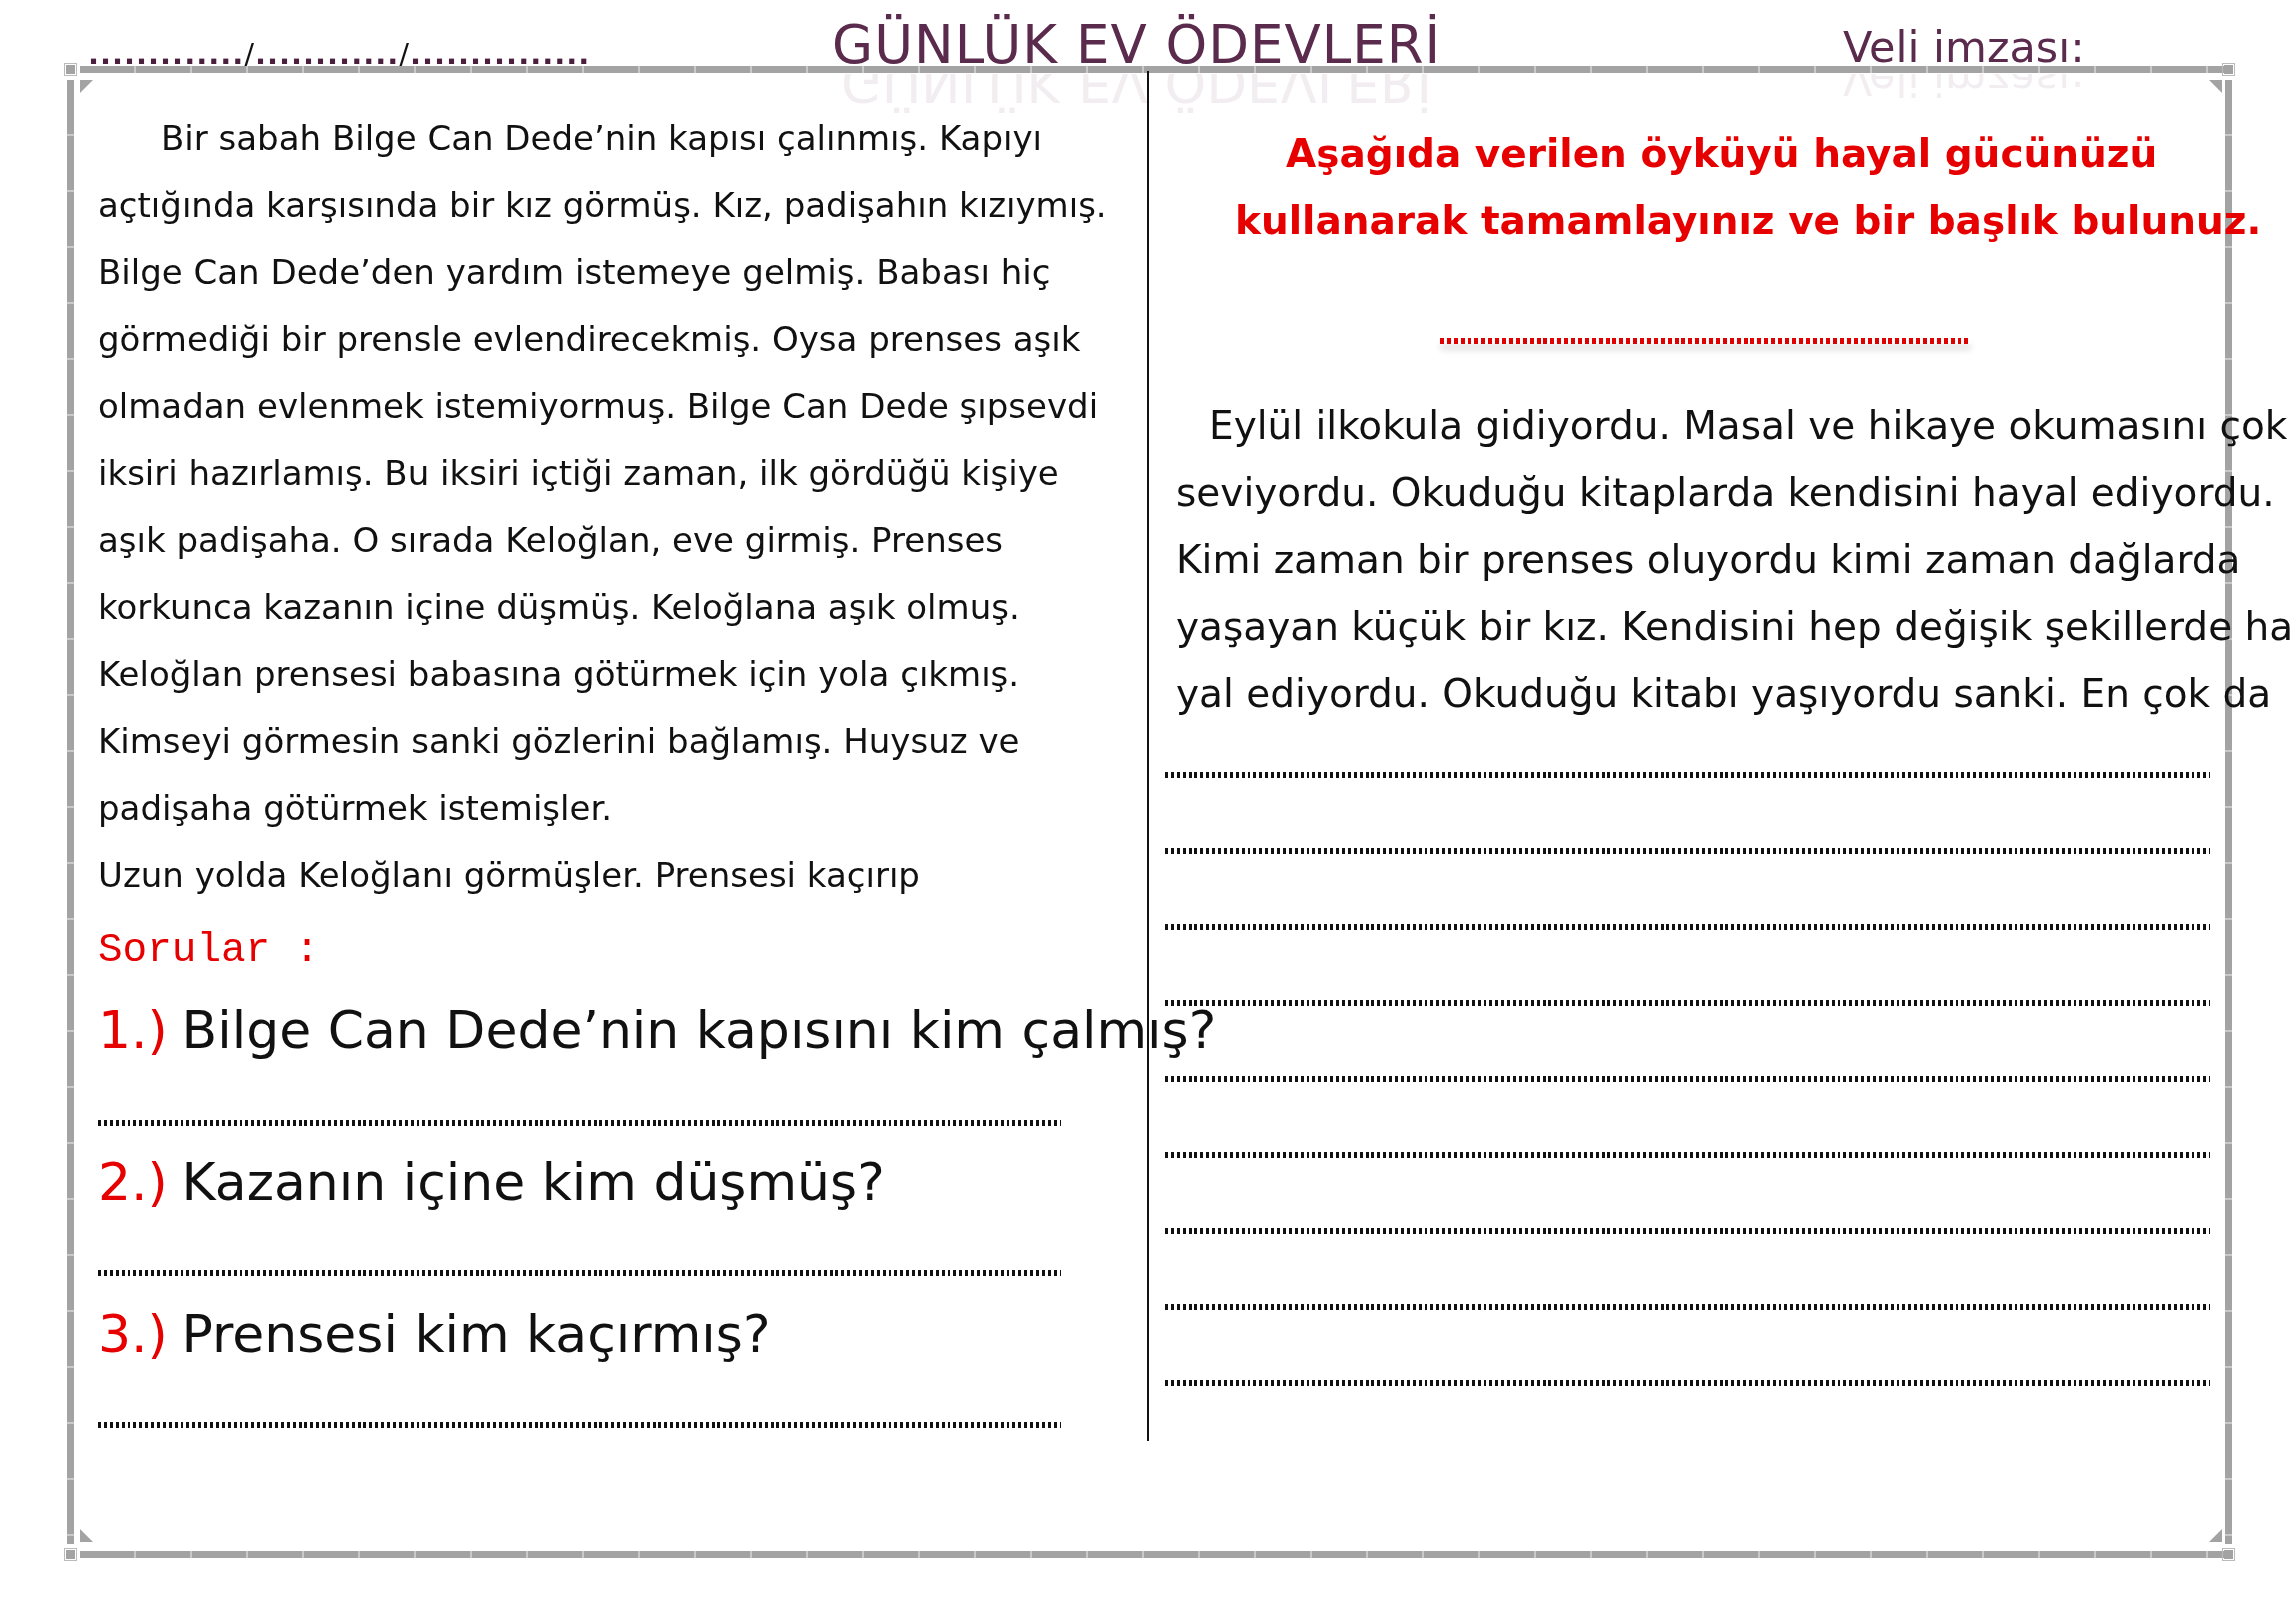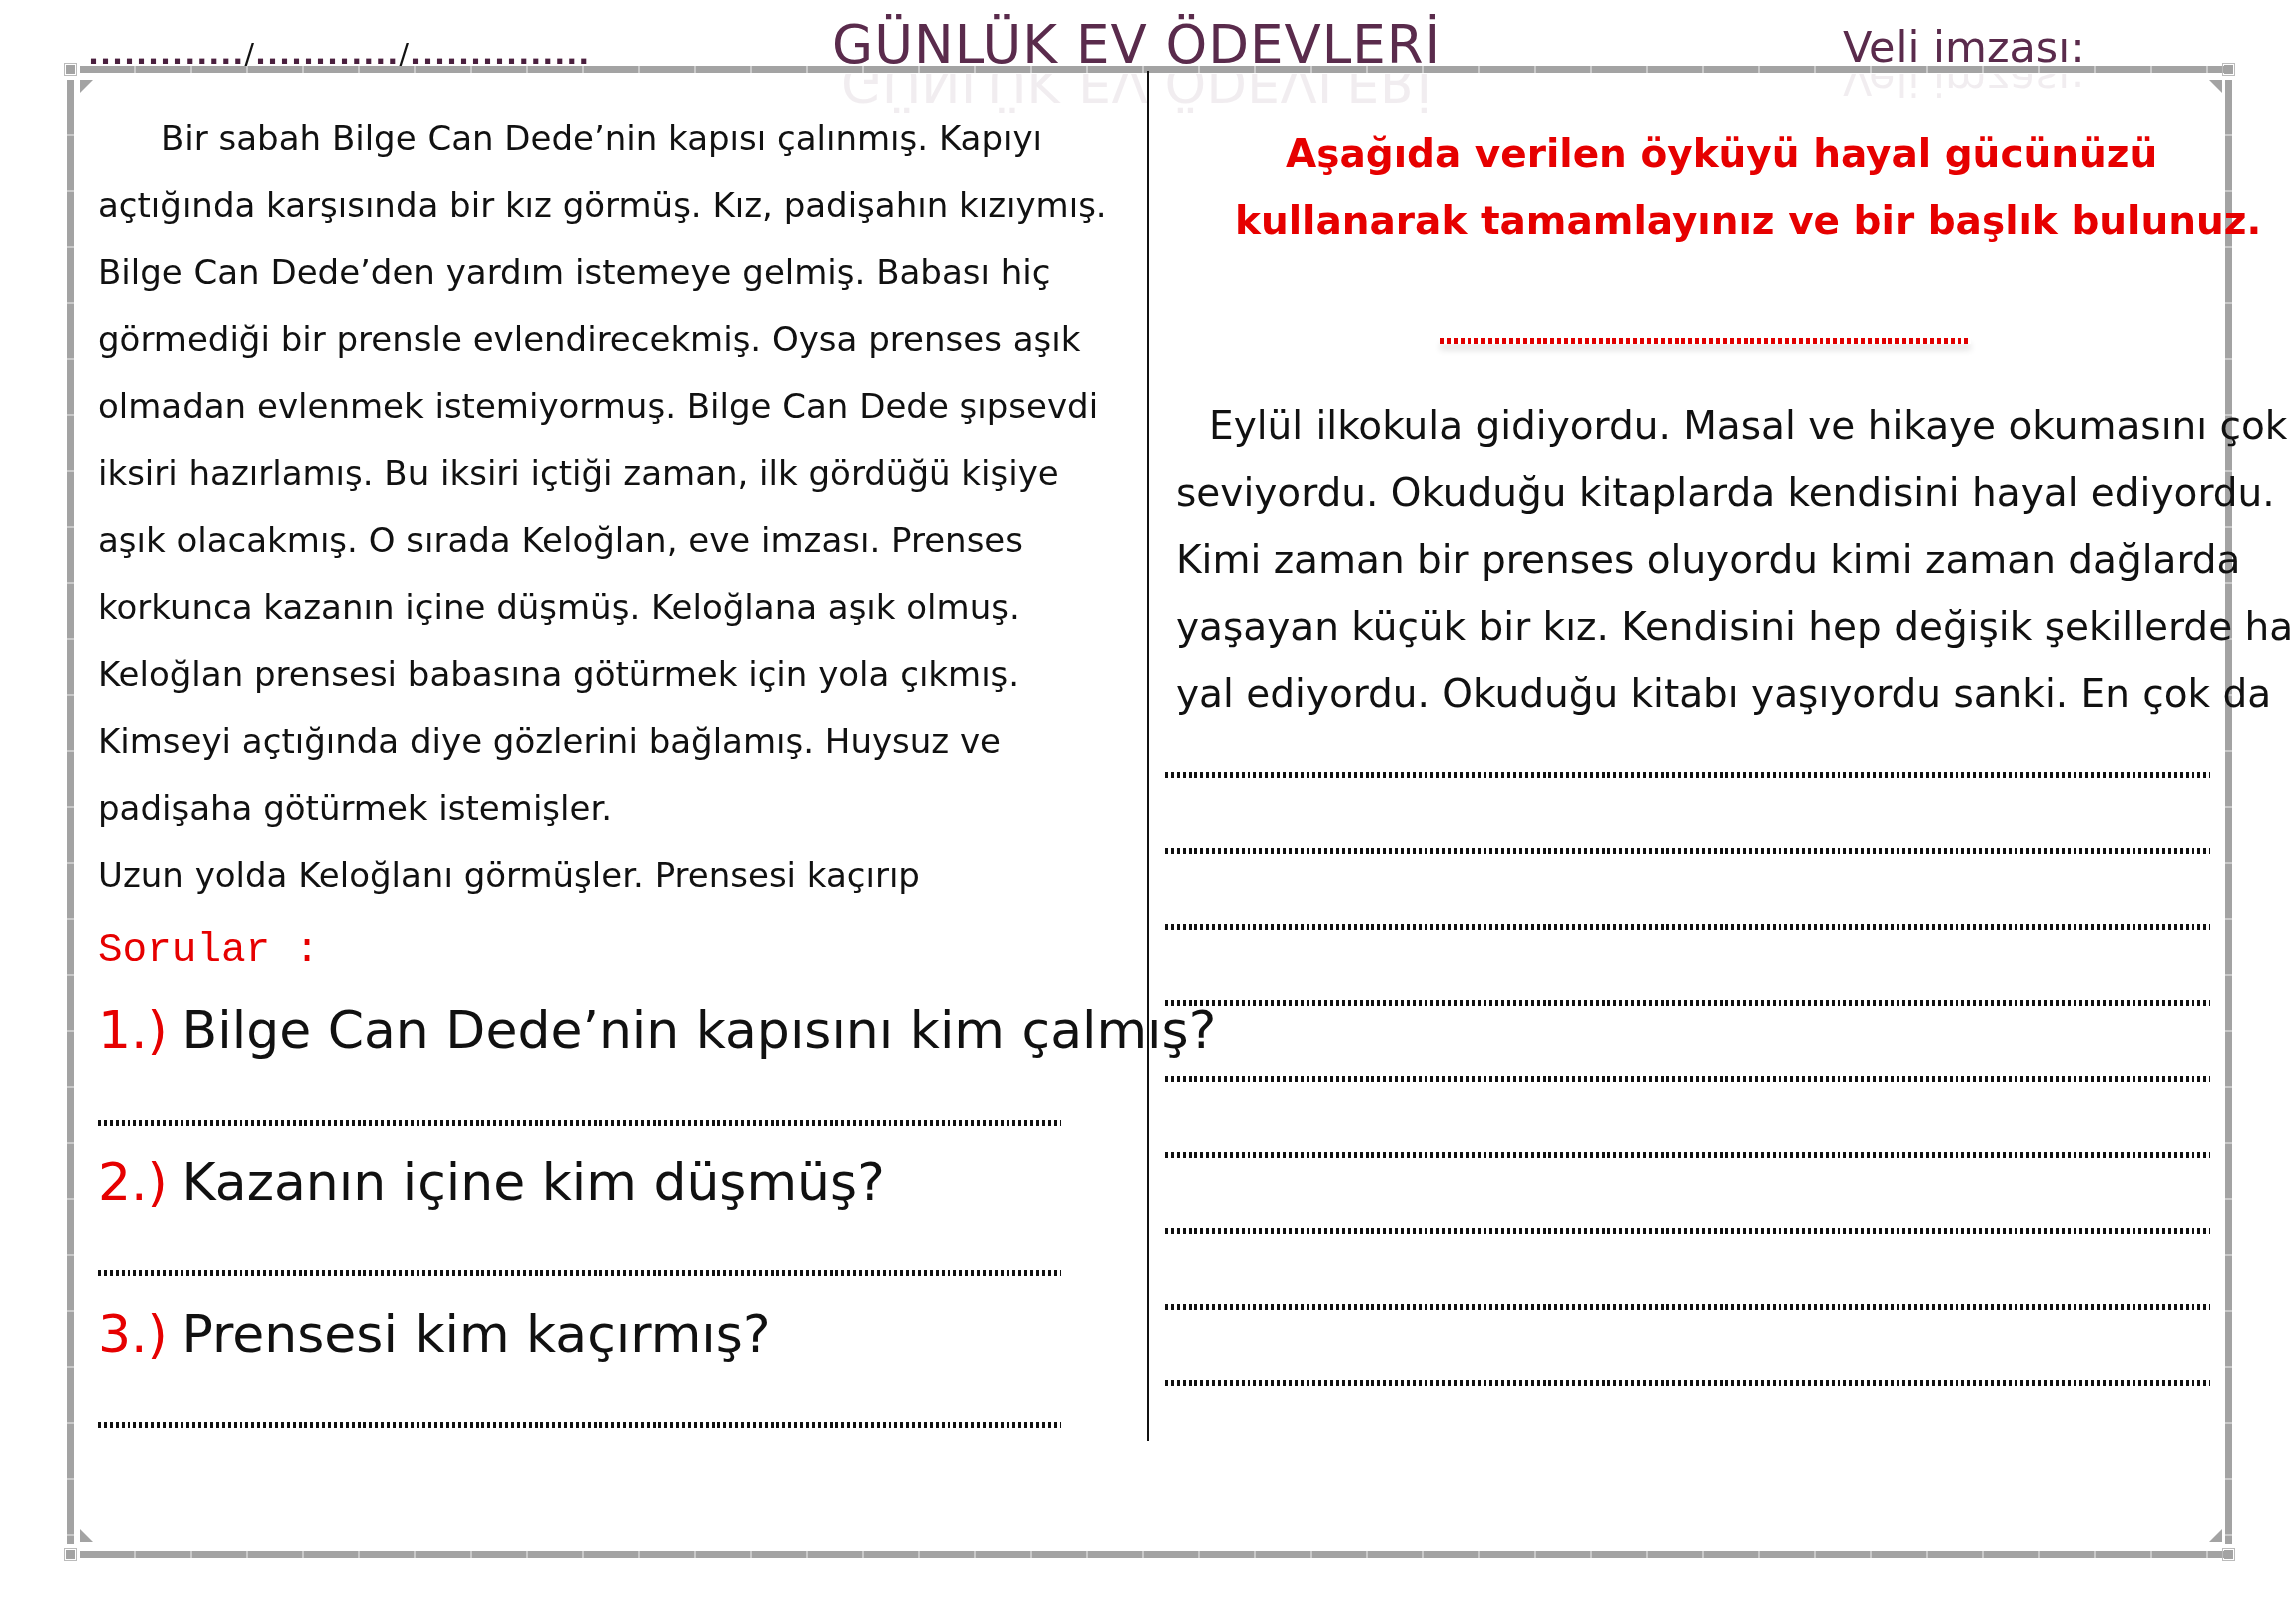--- a/index.html
+++ b/index.html
@@ -97,24 +97,24 @@
 
 <div class="divider"></div>
 
 <div class="story">
   <span class="ln indent">Bir sabah Bilge Can Dede’nin kapısı çalınmış. Kapıyı</span>
   <span class="ln">açtığında karşısında bir kız görmüş. Kız, padişahın kızıymış.</span>
   <span class="ln">Bilge Can Dede’den yardım istemeye gelmiş. Babası hiç</span>
   <span class="ln">görmediği bir prensle evlendirecekmiş. Oysa prenses aşık</span>
   <span class="ln">olmadan evlenmek istemiyormuş. Bilge Can Dede şıpsevdi</span>
   <span class="ln">iksiri hazırlamış. Bu iksiri içtiği zaman, ilk gördüğü kişiye</span>
-  <span class="ln">aşık olacakmış. O sırada Keloğlan, eve imzası. Prenses</span>
+  <span class="ln">aşık padişaha. O sırada Keloğlan, eve girmiş. Prenses</span>
   <span class="ln">korkunca kazanın içine düşmüş. Keloğlana aşık olmuş.</span>
   <span class="ln">Keloğlan prensesi babasına götürmek için yola çıkmış.</span>
-  <span class="ln">Kimseyi açtığında diye gözlerini bağlamış. Huysuz ve</span>
+  <span class="ln">Kimseyi görmesin sanki gözlerini bağlamış. Huysuz ve</span>
   <span class="ln">padişaha götürmek istemişler.</span>
   <span class="ln">Uzun yolda Keloğlanı görmüşler. Prensesi kaçırıp</span>
 </div>
 
 <div class="questions-title">Sorular :</div>
 
 <div class="question q1">
   <span class="num">1.)</span><span>Bilge Can Dede’nin kapısını kim çalmış?</span>
 </div>
 <div class="dots ans1"></div>

